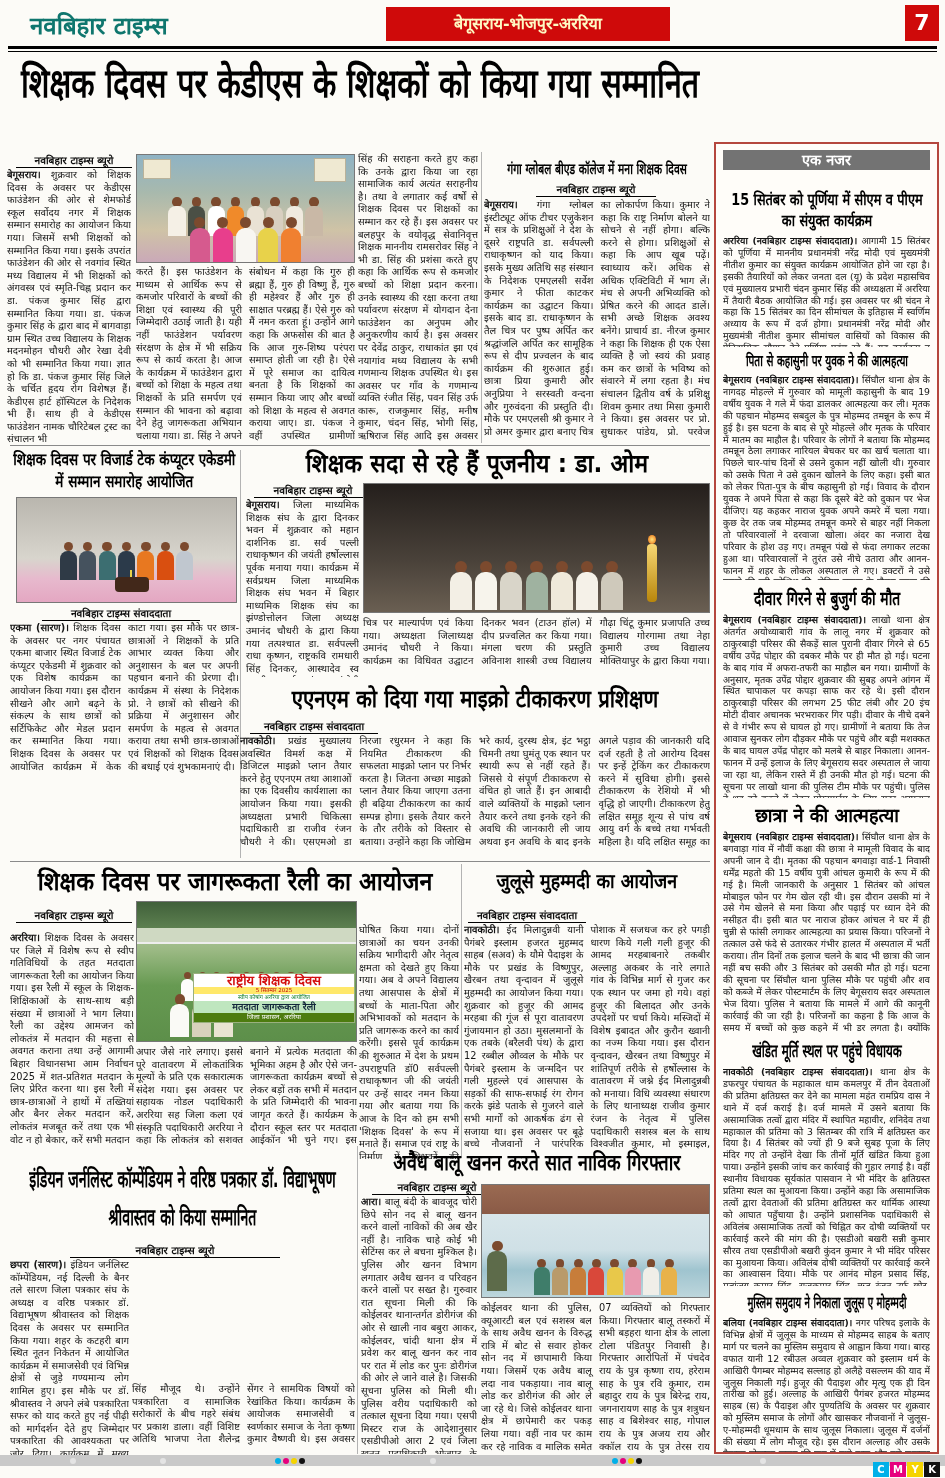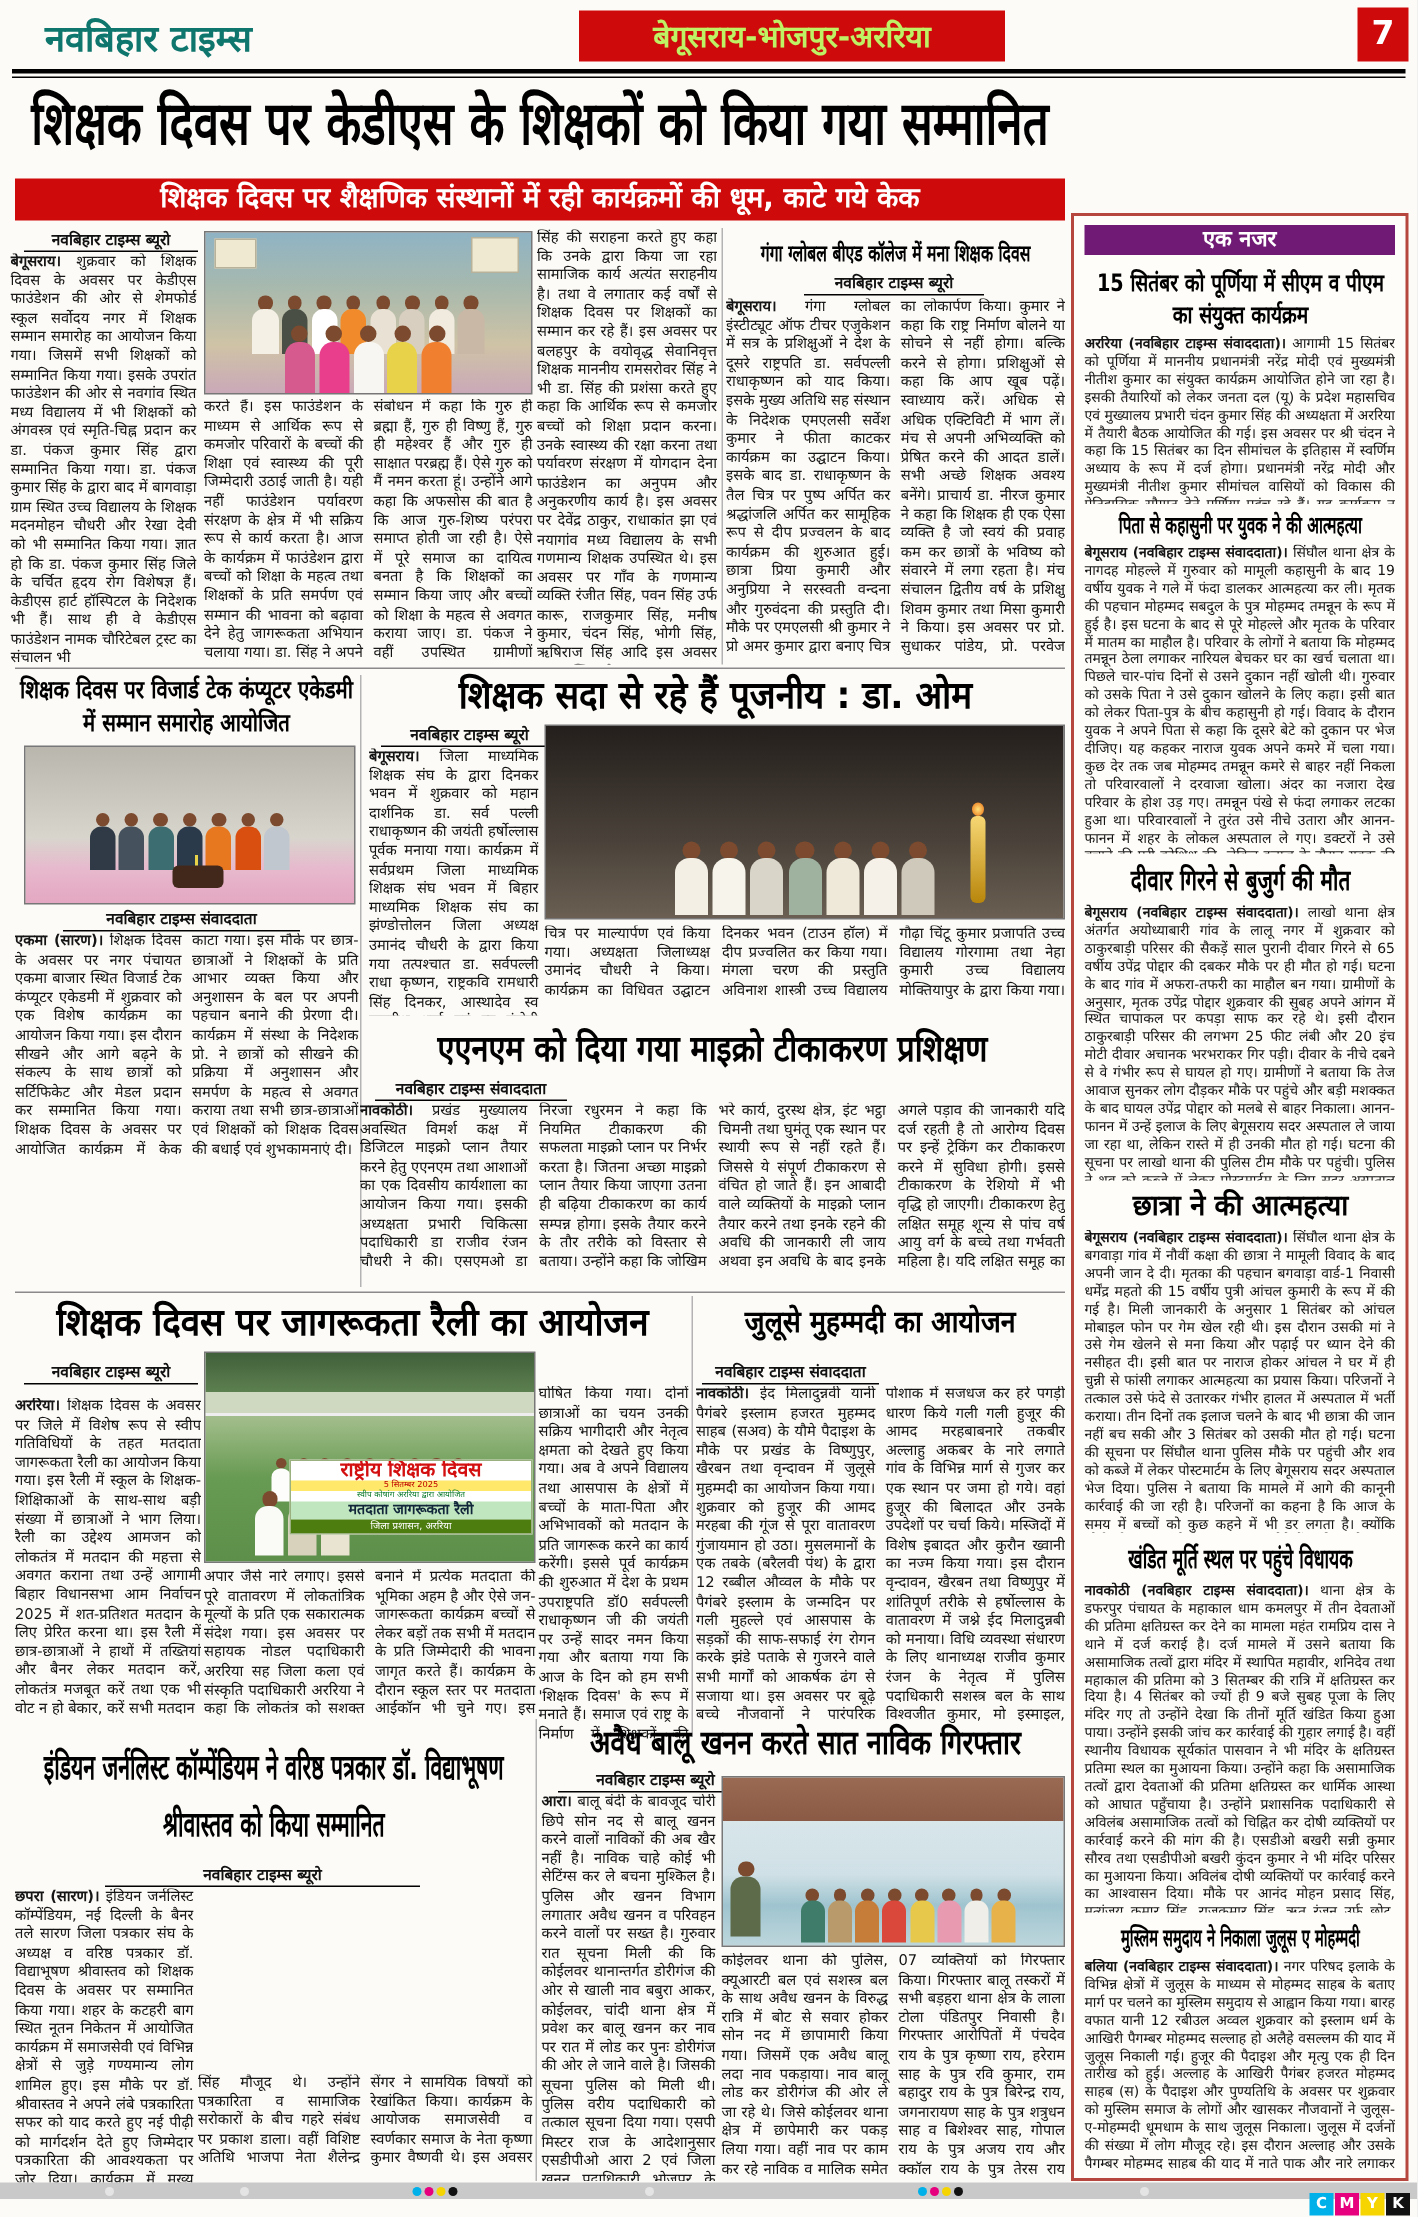--- a/index.html
+++ b/index.html
@@ -14,22 +14,22 @@
   .cols3{column-count:3;column-gap:8px}
   .cols4{column-count:4;column-gap:8px}
   .dl{font-weight:bold}
   .by{position:absolute;font-weight:bold;font-size:10.3px;line-height:14px;text-align:center;
       border-bottom:1.4px solid #000;white-space:nowrap;overflow:hidden}
   
   .vr{position:absolute;width:0;border-left:1px solid #b3b3b3}
   .hr2{position:absolute;border-top:1px solid #8a8a8a}
   
   .mast{position:absolute;left:30px;top:8px;font-size:24px;font-weight:bold;color:#0f766e}
-  .region{position:absolute;left:386px;top:7px;width:284px;height:34px;background:#cf0a0a;color:#bef264;
-          font-size:20px;font-weight:bold;text-align:center;line-height:34px}
+  .region{position:absolute;left:386px;top:7px;width:284px;height:34px;background:#cf0a0a;color:#fef9c3;
+          font-size:16px;font-weight:bold;text-align:center;line-height:34px}
   .edate{position:absolute;left:680px;top:13px;width:220px;text-align:center;font-size:16px;font-weight:bold;color:#8a0b0b}
   .pgnum{position:absolute;left:905px;top:5px;width:34px;height:36px;background:#cf0a0a;color:#fff;
          font-size:22px;font-weight:bold;text-align:center;line-height:36px}
   .hrule{position:absolute;left:8px;top:46px;width:929px;height:2px;border-top:3px solid #000;border-bottom:1px solid #000}
   .banner{position:absolute;left:10px;top:119px;width:700px;height:28px;background:#cf0a0a;color:#fff;
           font-weight:bold;font-size:18.5px;line-height:28px;text-align:center;overflow:hidden}
   
   .photo{position:absolute;overflow:hidden;border:1px solid #777;box-sizing:border-box}
   .pr{position:absolute;left:0;right:0;display:flex;justify-content:center;align-items:flex-end}
   .pe{position:relative;width:2em;height:4.5em;margin:0 .14em;flex:0 0 auto}
@@ -58,22 +58,22 @@
   .ijctext{position:absolute;left:0;right:0;top:33px;text-align:center;color:#0b2a6b;font-weight:bold;
         font-size:8.5px;letter-spacing:.4px}
   .plq{position:absolute;bottom:36px;left:103px;width:17px;height:14px;border-radius:50%;
         background:radial-gradient(#ffe9a0,#c9962a);border:1px solid #8a6a1a}
   .cap{position:absolute;left:4px;bottom:6px;width:20px;height:50px}
   .treeband{position:absolute;left:0;top:0;right:0;height:26px;background:linear-gradient(180deg,#40603a,#5d8050)}
   .schoolband{position:absolute;left:0;top:26px;right:0;height:14px;background:#cfd9c2;border-bottom:2px solid #eee}
   
   .sidebar{position:absolute;left:714px;top:142px;width:225px;height:1312px;border:2px solid #b5473e;
         background:#fffdf9;padding:4px 7px;box-sizing:border-box;overflow:hidden}
-  .eknazar{background:#701a75;color:#fff;font-weight:bold;text-align:center;font-size:14.5px;height:20px;
-        line-height:20px;margin:2px 0 8px}
+  .eknazar{background:#737373;color:#fff;font-weight:bold;text-align:center;font-size:14.5px;height:20px;
+        line-height:20px;margin:2px 0 19px}
   .sh{font-weight:bold;transform-origin:0 0;white-space:nowrap;text-align:center;color:#000}
   .shw{white-space:normal}
   .sb{font-size:9.3px;line-height:11.9px;text-align:justify;overflow:hidden;color:#151515}
   
   .pressbar{position:absolute;left:0;top:1455px;width:945px;height:11px;background:#c9c9c9}
   .pdot{position:absolute;top:2.5px;width:6px;height:6px;border-radius:50%}
   .cmyk{position:absolute;left:872px;top:1462px;display:flex}
   .cmk{width:16px;height:15px;font-size:10px;font-weight:bold;color:#fff;text-align:center;line-height:15px;margin-left:1px}
   .c0{background:#00b0e8}.c1{background:#e6007e}.c2{background:#f5d400;color:#fff}.c3{background:#111}
 </style>
@@ -81,21 +81,20 @@
 <body>
 
 <div class="page">
 
   <div class="mast">नवबिहार टाइम्स</div>
   <div class="region">बेगूसराय-भोजपुर-अररिया</div>
   <div class="pgnum">7</div>
   <div class="hrule"></div>
 
   <div class="hd" style="left:10px;top:57px;width:921px;font-size:40px;line-height:52px;transform:scaleX(.76)">शिक्षक दिवस पर केडीएस के शिक्षकों को किया गया सम्मानित</div>
-  <div class="banner">शिक्षक दिवस पर शैक्षणिक संस्थानों में रही कार्यक्रमों की धूम, काटे गये केक</div>
 
   <div class="by" style="left:16px;top:153px;width:116px">नवबिहार टाइम्स ब्यूरो</div>
   <div class="bd" style="left:7px;top:169px;width:124px;height:274px">
     <b class="dl">बेगूसराय।</b>
     <span>शुक्रवार को शिक्षक दिवस के अवसर पर केडीएस फाउंडेशन की ओर से शेमफोर्ड स्कूल सर्वोदय नगर में शिक्षक सम्मान समारोह का आयोजन किया गया। जिसमें सभी शिक्षकों को सम्मानित किया गया। इसके उपरांत फाउंडेशन की ओर से नवगांव स्थित मध्य विद्यालय में भी शिक्षकों को अंगवस्त्र एवं स्मृति-चिह्न प्रदान कर डा. पंकज कुमार सिंह द्वारा सम्मानित किया गया। डा. पंकज कुमार सिंह के द्वारा बाद में बागवाड़ा ग्राम स्थित उच्च विद्यालय के शिक्षक मदनमोहन चौधरी और रेखा देवी को भी सम्मानित किया गया। ज्ञात हो कि डा. पंकज कुमार सिंह जिले के चर्चित हृदय रोग विशेषज्ञ हैं। केडीएस हार्ट हॉस्पिटल के निदेशक भी हैं। साथ ही वे केडीएस फाउंडेशन नामक चौरिटेबल ट्रस्ट का संचालन भी</span>
   </div>
   <div class="photo" style="left:136px;top:154px;width:219px;height:109px;
        background:linear-gradient(180deg,#8fb3c4 0%,#a8b9ad 35%,#cfc3a6 70%,#caa9b8 100%)">
     <div class="poster" style="left:6px;top:4px;width:26px;height:18px"></div>
     <div class="poster" style="right:8px;top:3px;width:30px;height:22px"></div>

